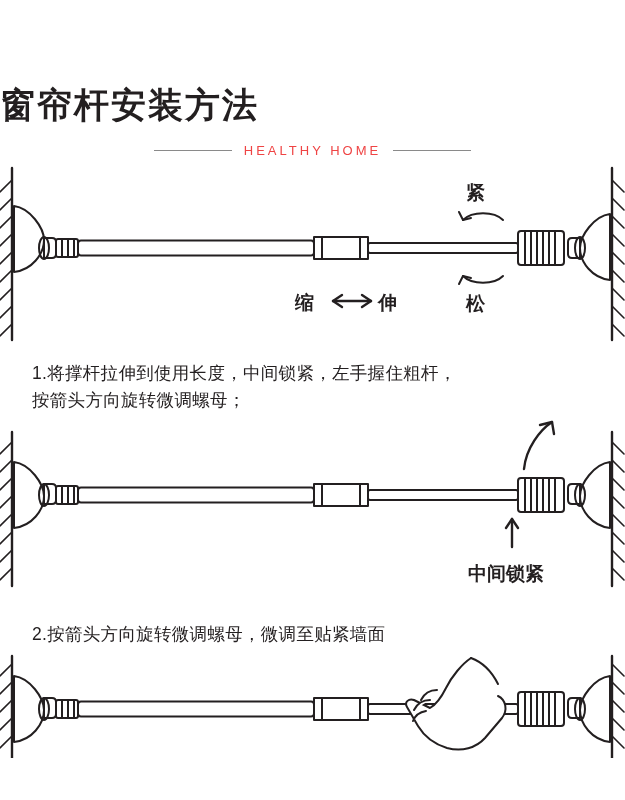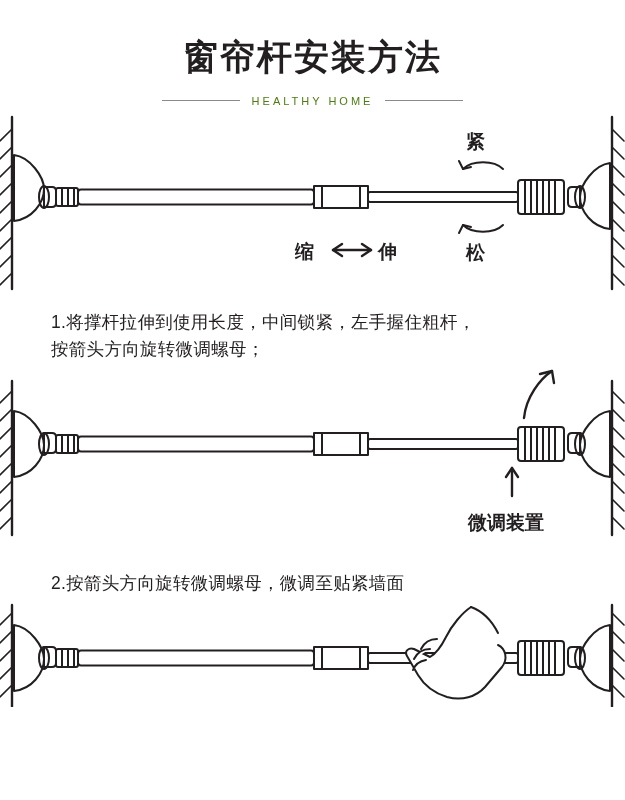--- a/index.html
+++ b/index.html
@@ -11,22 +11,23 @@
     width: 625px;
     height: 800px;
     overflow: hidden;
     font-family: "Liberation Sans", sans-serif;
     color: #231f20;
     position: relative;
   }
 
   
   .header {
-    text-align: center;
+    text-align: left;
     padding-top: 38px;
+    margin-top: 48px;
   }
   .main-title {
     font-family: "Liberation Sans", sans-serif;
     font-size: 35px;
     font-weight: bold;
     letter-spacing: 2px;
     color: #231f20;
     line-height: 1.1;
   }
   .subtitle-row {
@@ -35,40 +36,40 @@
     align-items: center;
     justify-content: center;
     gap: 12px;
   }
   .sub-rule {
     width: 78px;
     height: 1px;
     background: #8a8a8a;
   }
   .subtitle {
-    font-size: 11px;
+    font-size: 13px;
     letter-spacing: 3px;
-    color: #4d7c0f;
+    color: #ef4444;
     white-space: nowrap;
   }
 
   
   .figure {
     position: relative;
     width: 625px;
   }
   .fig1 { height: 200px; }
   .fig2 { height: 195px; }
   .fig3 { height: 110px; }
 
   .caption {
     font-size: 17.5px;
     line-height: 1.55;
     color: #231f20;
-    padding-left: 51px;
+    padding-left: 32px;
     padding-right: 20px;
     letter-spacing: 0.3px;
   }
   .caption .ln { display: block; }
 
   .cap1 { margin-top: 2px; }
   .cap2 { margin-top: 12px; }
 
   
   .lbl {
@@ -241,21 +242,21 @@
       <path d="M524 55 C 526 34, 540 16, 552 8"></path>
       <path d="M552 8 L540 11 M552 8 L554 20"></path>
     </g>
 
     <g fill="none" stroke="#231f20" stroke-width="2.4" stroke-linecap="round">
       <line x1="512" y1="133" x2="512" y2="105"></line>
       <path d="M512 105 L506 114 M512 105 L518 114"></path>
     </g>
   </svg>
 
-  <div class="lbl" style="left:468px; top:147px;">微调装置</div>
+  <div class="lbl" style="left:468px; top:147px;">中间锁紧</div>
 </div>
 
 <div class="caption cap2">
   <span class="ln">2.按箭头方向旋转微调螺母，微调至贴紧墙面</span>
 </div>
 
 <div class="figure fig3">
   <svg width="625" height="110" viewBox="0 0 625 110">
     <g fill="none" stroke="#231f20" stroke-width="2" stroke-linecap="round" stroke-linejoin="round">
 

